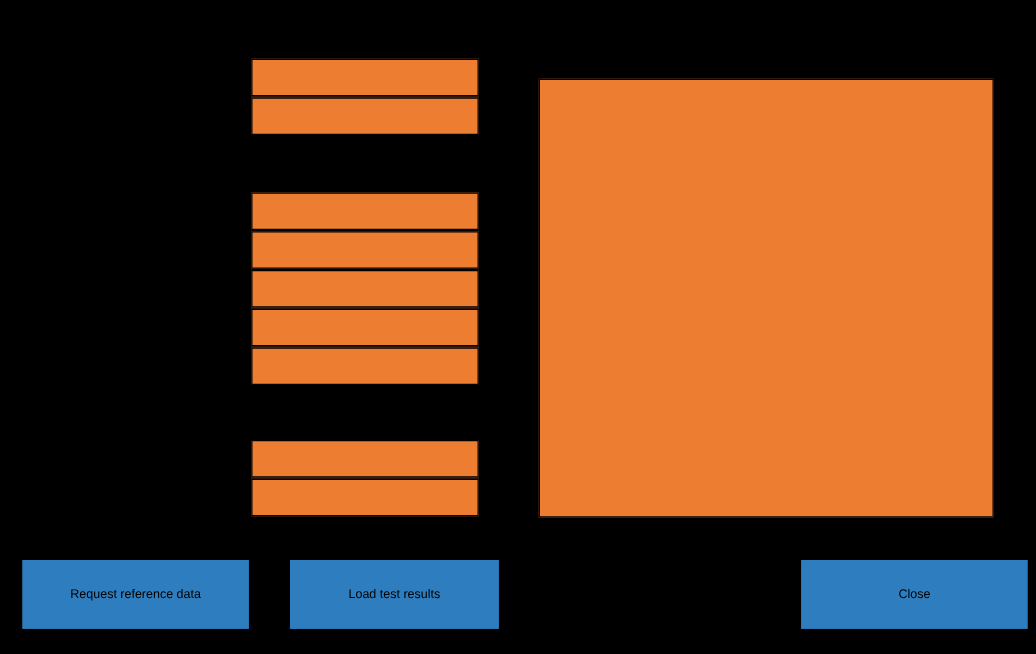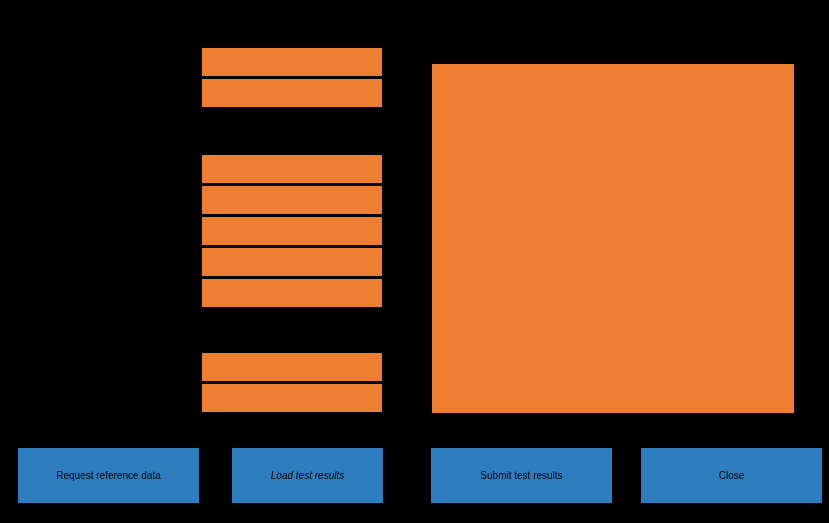--- a/index.html
+++ b/index.html
@@ -90,21 +90,21 @@
     line-height: 1.15;
     text-align: center;
     display: flex;
     align-items: center;
     justify-content: center;
     padding: 0 6px;
     cursor: pointer;
   }
 
   #btn-request-reference-data { left: 18px;  width: 181px; }
-  #btn-load-test-results      { left: 232px; width: 151px; font-style: italic; }
+  #btn-load-test-results      { left: 232px; width: 167px; }
   #btn-submit-test-results    { left: 431px; width: 181px; }
   #btn-close                  { left: 630px; width: 181px; margin-left: 11px; }
 </style>
 </head>
 <body>
 
 <div id="app-window">
 
   <div id="field-group-top" class="field-group">
     <div class="field-row"></div>
@@ -122,17 +122,16 @@
   <div id="field-group-bottom" class="field-group">
     <div class="field-row"></div>
     <div class="field-row"></div>
   </div>
 
   <div id="content-panel"></div>
 
   <div id="button-bar">
     <div id="btn-request-reference-data" class="action-button">Request reference data</div>
     <div id="btn-load-test-results" class="action-button">Load test results</div>
-    <div id="btn-submit-test-results" class="action-button">Submit test results</div>
     <div id="btn-close" class="action-button">Close</div>
   </div>
 
 </div>
 
 </body></html>

